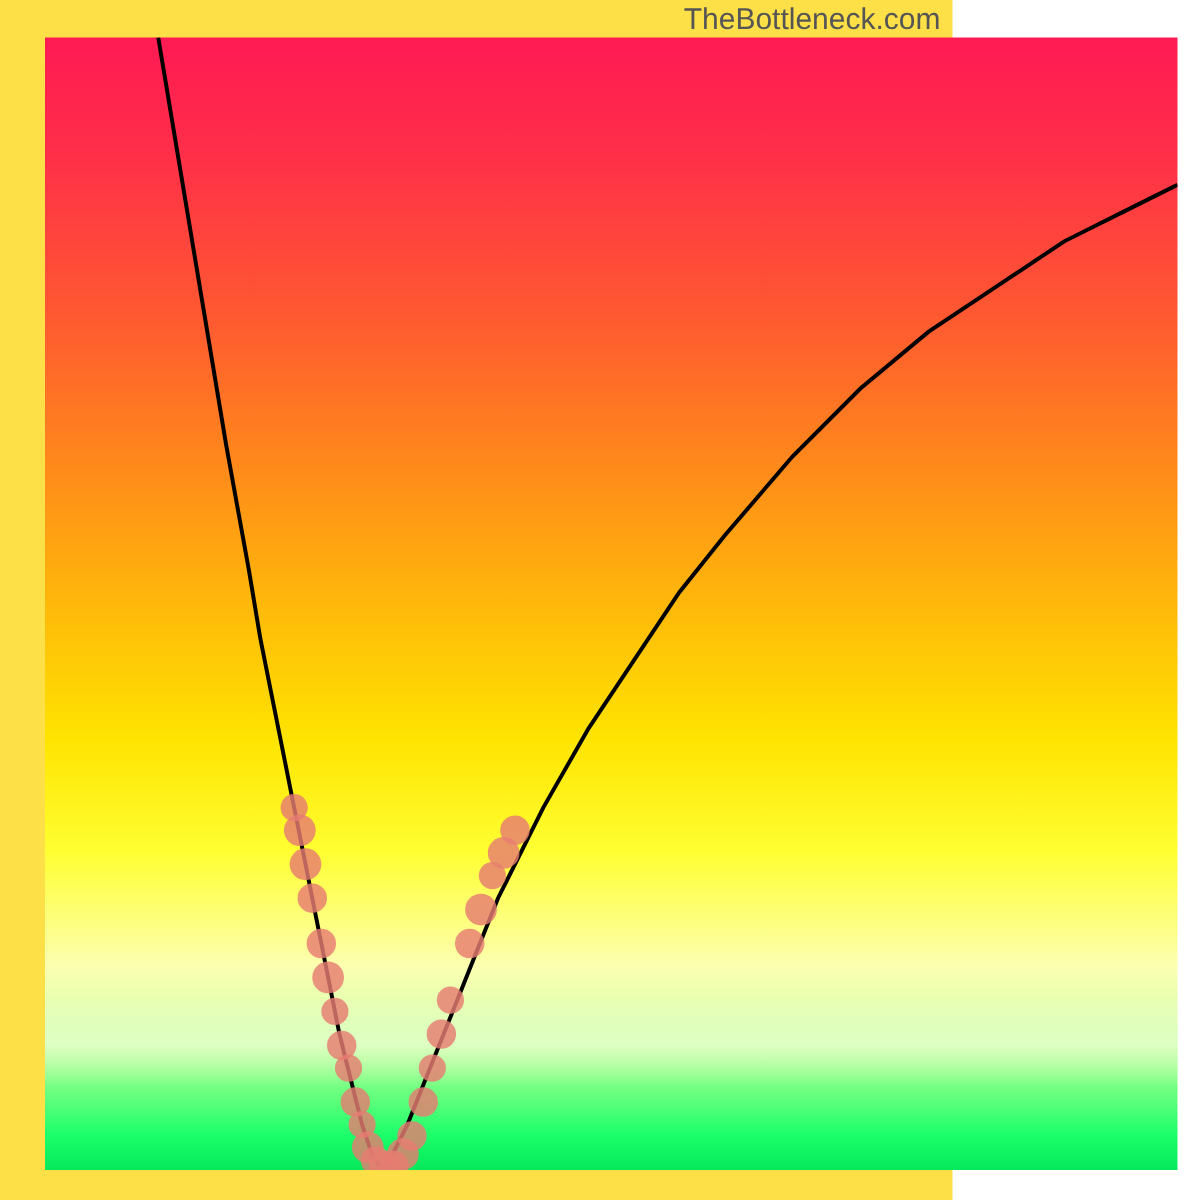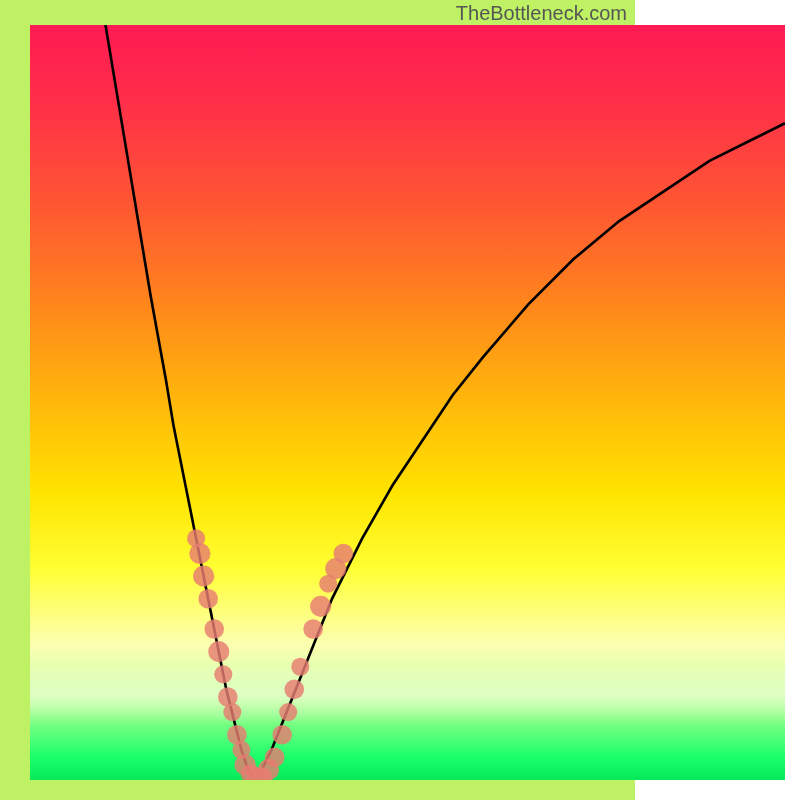--- a/index.html
+++ b/index.html
@@ -1,16 +1,16 @@
 <!DOCTYPE html>
 <html><head>
 <meta charset="utf-8">
 <style>
   html,body{margin:0;padding:0;width:800px;height:800px;overflow:hidden}
-  .frame{width:635px;height:800px;background:#bef264;position:relative}
+  .frame{width:635px;height:800px;background:#fde047;position:relative}
   .plot{position:absolute;left:30px;top:25px;width:755px;height:755px}
   .grad{width:100%;height:100%;
     background:linear-gradient(to bottom,
       #ff1a53 0%,
       #ff2e49 10%,
       #ff5a30 25%,
       #ff8a1a 38%,
       #ffb80a 50%,
       #ffe400 62%,
       #ffff33 72%,

